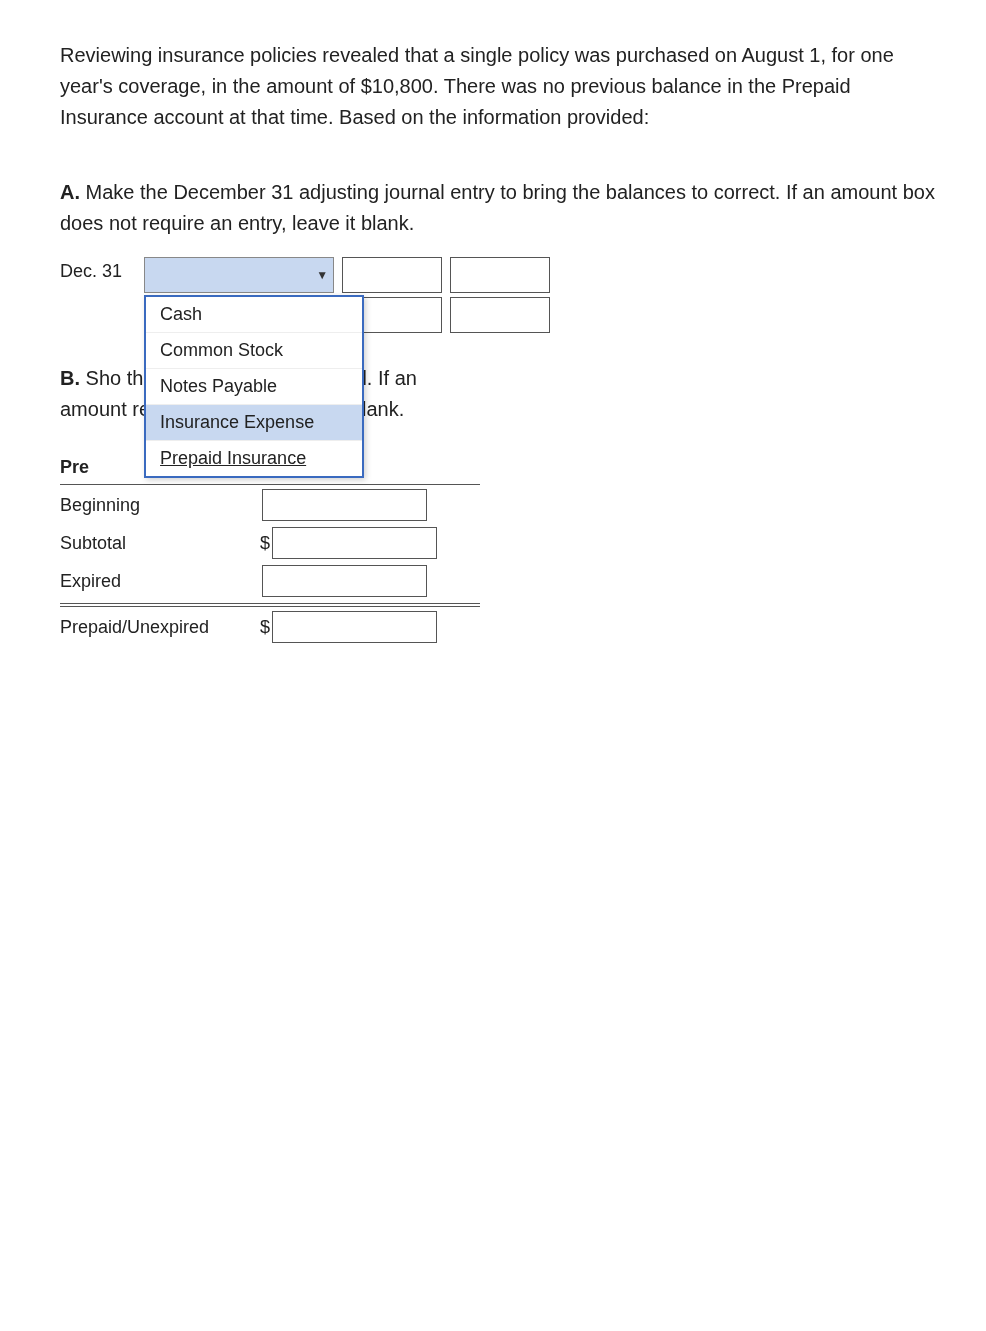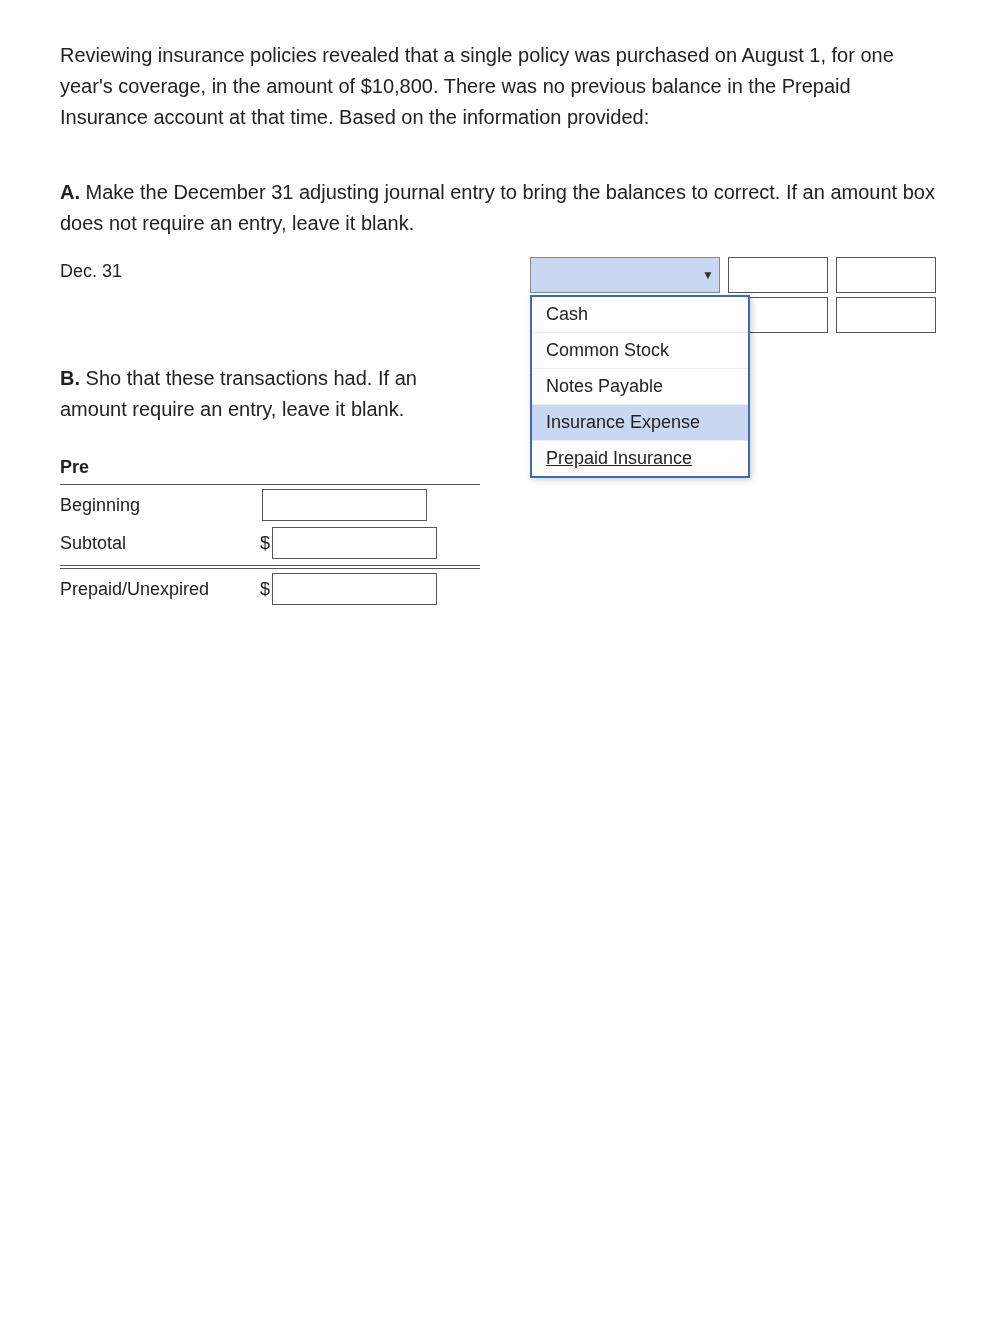--- a/index.html
+++ b/index.html
@@ -24,24 +24,23 @@
     }
 
     .section-a-text {
       line-height: 1.55;
       margin-bottom: 18px;
     }
 
     .journal-entry-area {
       display: flex;
       align-items: flex-start;
-      gap: 12px;
+      gap: 22px;
       margin-bottom: 30px;
       position: relative;
-      justify-content: space-between;
     }
 
     .date-label {
       font-size: 18px;
       white-space: nowrap;
       margin-top: 4px;
       min-width: 60px;
     }
 
     .entry-rows {
@@ -276,20 +275,25 @@
       <input type="text" class="row-input" style="">
     </div>
 
 
     <div class="table-row-item">
       <span class="row-label">Subtotal</span>
       <span class="row-prefix">$</span>
       <input type="text" class="row-input" style="">
     </div>
 
+    <div class="table-row-item">
+      <span class="row-label">Expired</span>
+      <span class="row-prefix"></span>
+      <input type="text" class="row-input" style="">
+    </div>
 
     <hr style="border:none; border-top:1.5px solid #555; margin: 2px 0; width:100%;">
     <hr style="border:none; border-top:1.5px solid #555; margin: 2px 0 4px 0; width:100%;">
 
     <div class="table-row-item">
       <span class="row-label">Prepaid/Unexpired</span>
       <span class="row-prefix">$</span>
       <input type="text" class="row-input" style="">
     </div>
 

